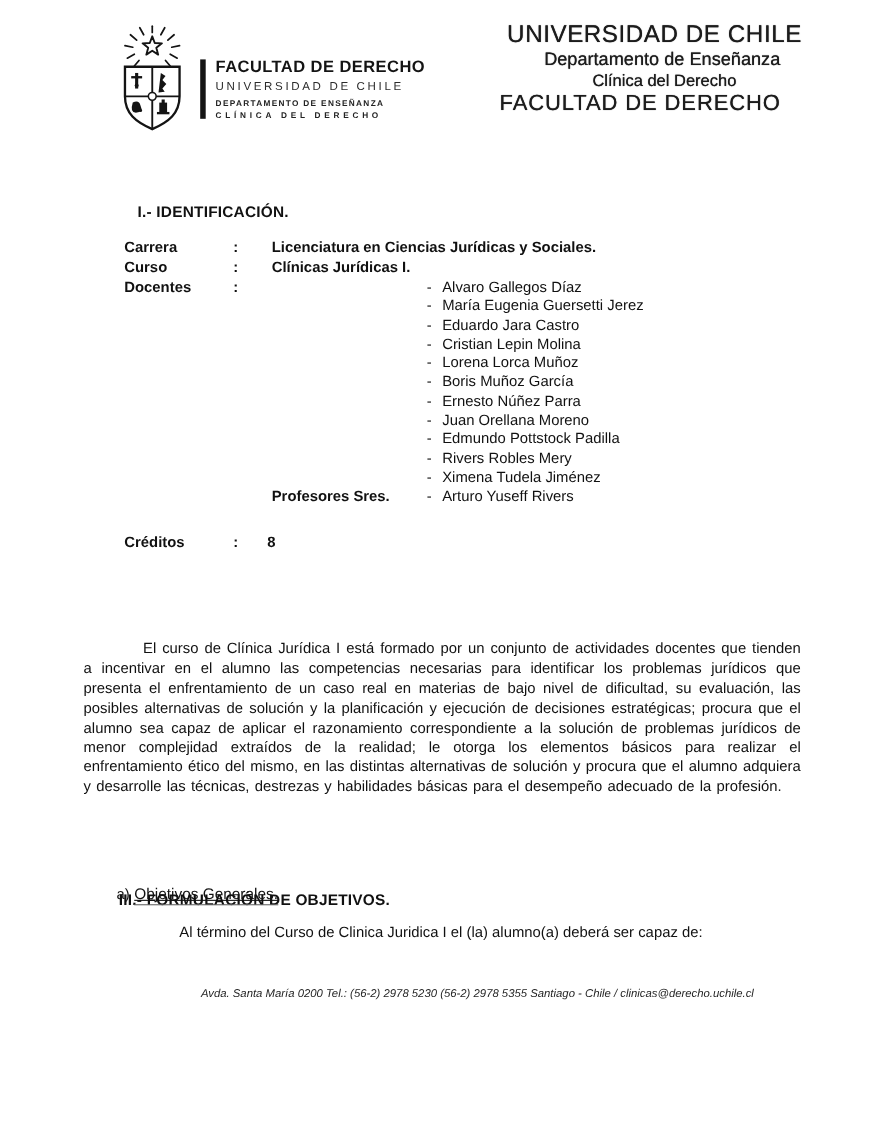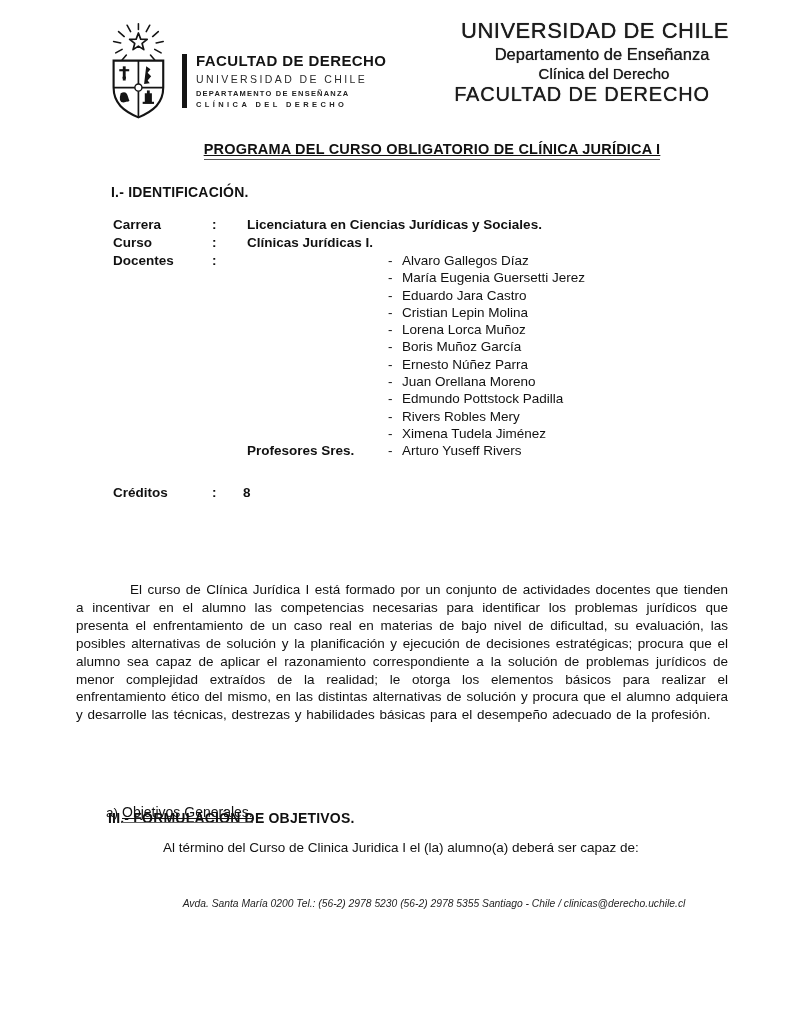--- a/index.html
+++ b/index.html
@@ -66,21 +66,21 @@
     font-size: 14.5px;
     font-weight: bold;
     letter-spacing: 0.2px;
     text-decoration: underline;
     border-bottom: 1.5px solid #555;
     padding-bottom: 2px;
   }
 
   
   .sec-heading { position: absolute; font-size: 14px; font-weight: bold; letter-spacing: 0.2px; }
-  .sec1-heading { top: 184px; left: 99px; padding-left: 12px; }
+  .sec1-heading { top: 184px; left: 113px; padding-left: 12px; }
   .sec2-heading { top: 553px; left: 108px; }
   .sec3-heading { top: 810px; left: 108px; }
 
   
   .id-table { position: absolute; top: 216px; left: 113px; font-size: 13.5px; }
   .id-row { display: grid; grid-template-columns: 90px 44px auto; line-height: 18px; }
   .id-label, .id-sep, .id-value { font-weight: bold; }
   .id-sep { padding-left: 9px; }
   .docentes-row .id-value-wrap { display: flex; align-items: flex-end; }
   .profesores { font-weight: bold; width: 141px; flex: none; }
@@ -180,23 +180,20 @@
     </div>
   </div>
 
   <div class="stamp-block">
     <div class="stamp-l1">UNIVERSIDAD DE CHILE</div>
     <div class="stamp-l2">Departamento de Enseñanza</div>
     <div class="stamp-l3">Clínica del Derecho</div>
     <div class="stamp-l4">FACULTAD DE DERECHO</div>
   </div>
 
-  <div class="doc-title">
-    <span>PROGRAMA DEL CURSO OBLIGATORIO DE CLÍNICA JURÍDICA I</span>
-  </div>
 
   <div class="sec-heading sec1-heading">I.- IDENTIFICACIÓN.</div>
 
   <div class="id-table">
     <div class="id-row">
       <span class="id-label">Carrera</span>
       <span class="id-sep">:</span>
       <span class="id-value">Licenciatura en Ciencias Jurídicas y Sociales.</span>
     </div>
     <div class="id-row">

